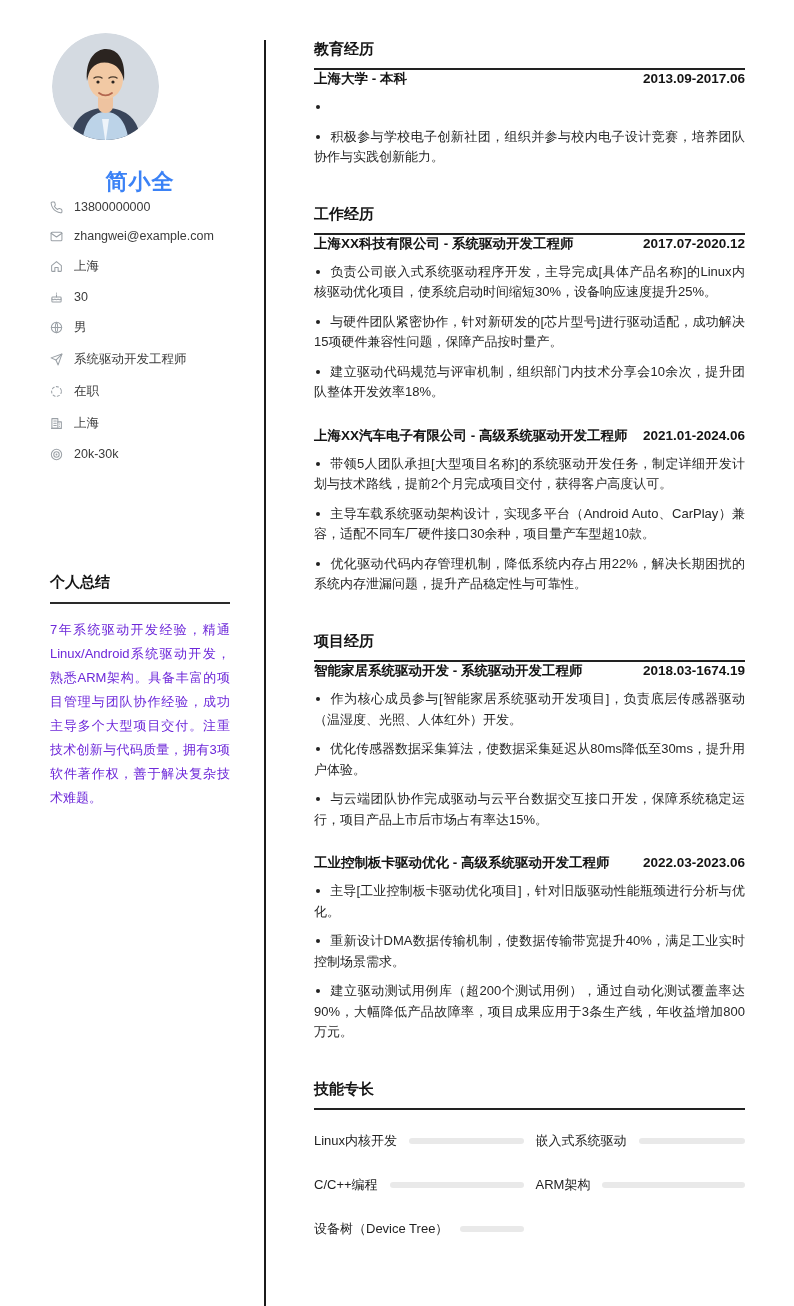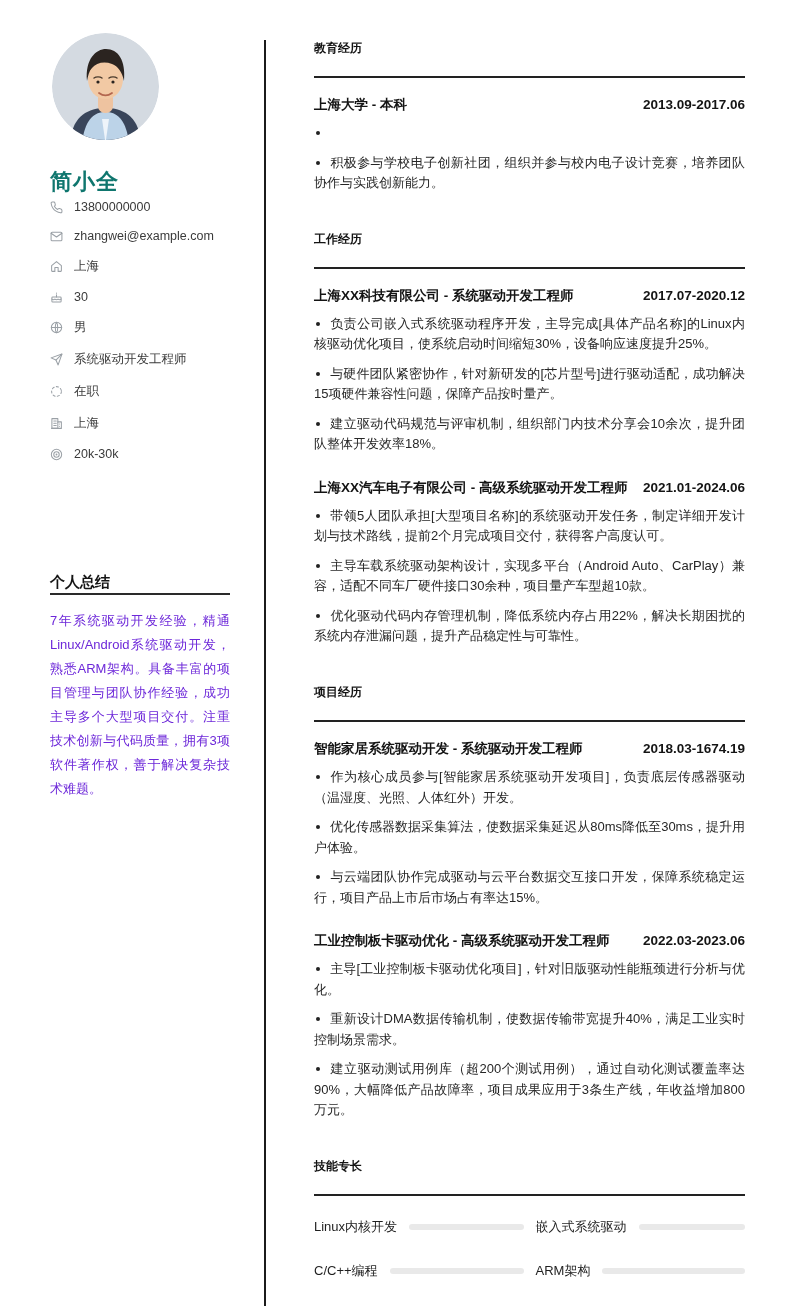--- a/index.html
+++ b/index.html
@@ -8,39 +8,39 @@
     width:794px; height:1306px; position:relative; overflow:hidden;
     font-family:"Liberation Sans","DejaVu Sans",sans-serif;
     color:#1f1f1f;
   }
   .page { position:relative; width:794px; height:1306px; background:#fff; }
 
   
   .sidebar { position:absolute; left:50px; top:33px; width:180px; }
   .avatar { width:107px; height:107px; border-radius:50%; overflow:hidden; margin-left:2px; }
   .avatar svg { display:block; width:107px; height:107px; }
-  .name { margin-top:27px; font-size:22px; font-weight:700; letter-spacing:1px; color:#0f766e; }
+  .name { margin-top:27px; font-size:22px; font-weight:700; letter-spacing:1px; color:#3b82f6;text-align:center; }
   .contacts { list-style:none; margin-top:3px; }
   .contact { display:flex; align-items:center; gap:11px; margin-bottom:15px; }
   .cicon { width:13px; height:13px; flex:0 0 13px; display:inline-flex; }
   .cicon svg { width:13px; height:13px; stroke:#9aa0a6; fill:none; stroke-width:1.9; stroke-linecap:round; stroke-linejoin:round; }
   .cval { font-size:12.5px; color:#3a3a3a; }
   .summary { margin-top:112px; }
-  .side-title { font-size:15px; font-weight:700; color:#141414; padding-bottom:1px; border-bottom:2px solid #2a2a2a; }
+  .side-title { font-size:15px; font-weight:700; color:#141414; padding-bottom:10px; border-bottom:2px solid #2a2a2a; }
   .summary-text { margin-top:14px; font-size:13px; line-height:1.85; color:#6d28d9; text-align:justify; }
 
   
   .divider { position:absolute; left:264px; top:40px; bottom:0; width:2px; background:#1b1b1b; }
 
   
   .main { position:absolute; left:314px; top:40px; width:431px; }
   section { margin-top:37px; }
   section:first-child { margin-top:0; }
-  .sec-title { font-size:12px; font-weight:700; color:#141414; padding-bottom:19px; border-bottom:2px solid #222; }
-  .entry { margin-top:18px; }
+  .sec-title { font-size:15px; font-weight:700; color:#141414; padding-bottom:9px; border-bottom:2px solid #222; }
+  .entry { }
   .entry + .entry { margin-top:24px; }
   .entry-head { display:flex; justify-content:space-between; align-items:baseline; gap:8px; }
   .entry-title { font-size:13.5px; font-weight:700; color:#141414; }
   .entry-date { font-size:13.5px; font-weight:700; color:#141414; white-space:nowrap; }
   .bullet { margin-top:9px; font-size:13px; line-height:1.58; color:#262626; text-align:justify; }
   .dot { display:inline-block; width:4px; height:4px; border-radius:50%; background:#222; vertical-align:2px; margin:0 10px 0 2px; }
 
   
   .skills-grid { margin-top:22px; display:grid; grid-template-columns:1fr 1fr; column-gap:12px; row-gap:26px; }
   .skill { display:flex; align-items:center; }

